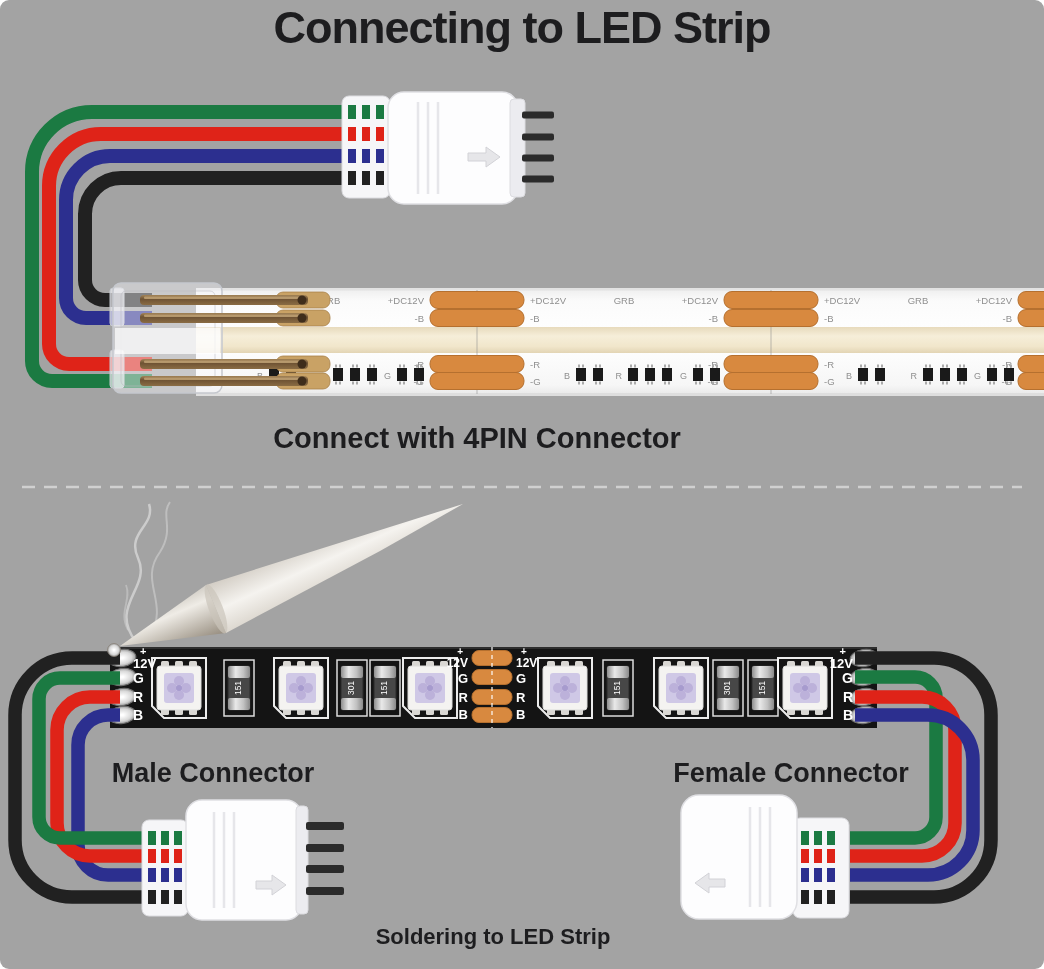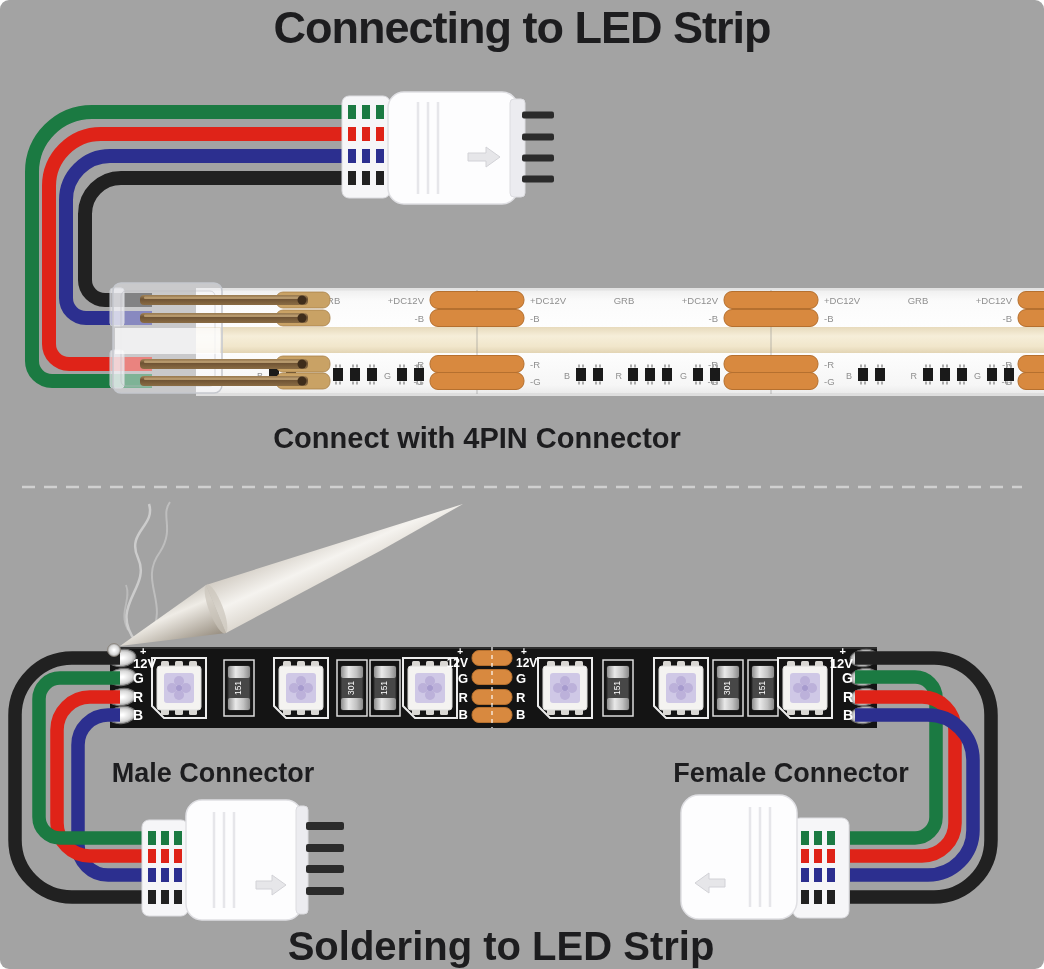--- a/index.html
+++ b/index.html
@@ -3,21 +3,21 @@
 <meta charset="utf-8">
 <style>
   html,body{margin:0;padding:0;background:#fff;}
   #canvas{position:relative;width:1044px;height:969px;background:#a3a3a3;overflow:hidden;
           font-family:"Liberation Sans",sans-serif;border-radius:9px;}
   .cap{position:absolute;transform:translateX(-50%);color:#1d1d1f;white-space:nowrap;}
   #title{top:2px;left:522px;font-size:45px;font-weight:bold;letter-spacing:-1px;}
   #cap-top{top:414px;left:477px;font-size:29px;font-weight:bold;margin-top:8px;}
   #lbl-male{top:758px;left:213px;font-size:27px;font-weight:bold;}
   #lbl-female{top:758px;left:791px;font-size:27px;font-weight:bold;}
-  #cap-bottom{top:924px;left:493px;font-size:40px;font-weight:bold;margin-left:8px;}
+  #cap-bottom{top:924px;left:493px;font-size:22px;font-weight:bold;}
   svg{position:absolute;top:0;left:0;}
   text{font-family:"Liberation Sans",sans-serif;}
 </style>
 </head>
 <body>
 
 <div id="canvas">
 
 <div id="title" class="cap">Connecting to LED Strip</div>
 <div id="cap-top" class="cap">Connect with 4PIN Connector</div>

